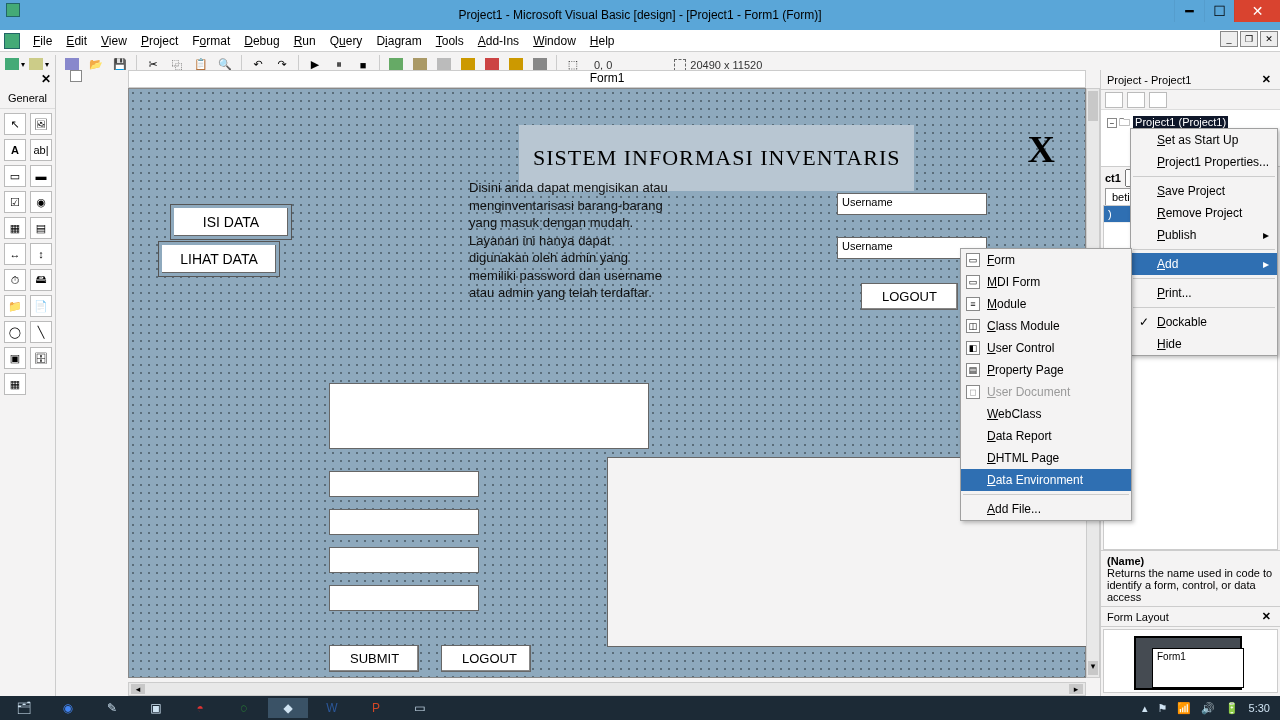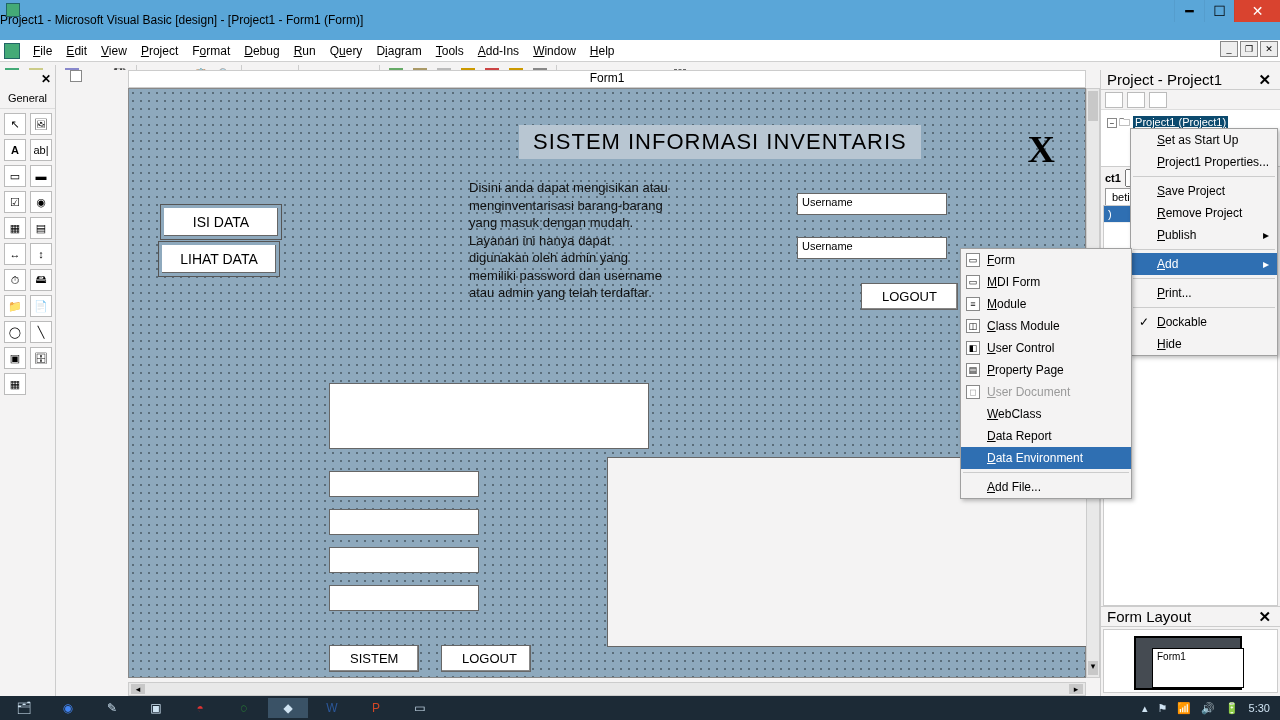--- a/index.html
+++ b/index.html
@@ -1,19 +1,19 @@
 <!DOCTYPE html>
 <html><head>
 <meta charset="utf-8">
 <style>
 * { box-sizing: border-box; margin: 0; padding: 0; }
 body { font-family: "Segoe UI", Tahoma, sans-serif; font-size: 12px; background: #fff; overflow: hidden; width: 1280px; height: 720px; position: relative; }
 
 
-.titlebar { height: 40px; background: #5aa6d8; display: flex; align-items: center; justify-content: flex-start; position: relative; color: #000; }
+.titlebar { height: 30px; background: #5aa6d8; display: flex; align-items: center; justify-content: center; position: relative; color: #000; }
 .titlebar .title { font-size: 12px; text-align:center; }
 .titlebar .icon { position: absolute; left: 6px; top: 3px; width: 14px; height: 14px; background:#4a7; border:1px solid #266; }
 .winbtns { position: absolute; right: 0; top: 0; display: flex; height: 22px; }
 .winbtns div { width: 30px; height: 22px; display:flex; align-items:center; justify-content:center; font-size:14px; border-left:1px solid rgba(0,0,0,0.05); }
 .winbtns .close { background:#d9432f; color:#fff; width:46px; }
 .winbtns .min,.winbtns .max { background:#5aa6d8; color:#000; }
 
 
 .menubar { height: 22px; background:#fff; border-bottom:1px solid #d0d0d0; display:flex; align-items:center; padding:0 4px; position:relative; }
 .menubar .mlogo { width:16px; height:16px; margin-right:6px; background:#4a7; border:1px solid #266;}
@@ -48,37 +48,37 @@
   background-size: 8px 8px;
   border:1px solid #888; }
 .vscroll { position:absolute; right:0; top:18px; bottom:18px; width:14px; background:#e8e8e8; border:1px solid #ccc;}
 .vscroll .thumb { position:absolute; left:1px; right:1px; top:2px; height:30px; background:#c8c8c8;}
 .vscroll .dn { position:absolute; left:1px; right:1px; bottom:2px; height:14px; background:#c8c8c8; text-align:center; font-size:9px;}
 .hscroll { position:absolute; left:72px; right:14px; bottom:0; height:14px; background:#e8e8e8; border:1px solid #ccc;}
 .hscroll .lt { position:absolute; left:2px; top:1px; bottom:1px; width:14px; background:#c8c8c8; text-align:center; font-size:9px;}
 .hscroll .rt { position:absolute; right:2px; top:1px; bottom:1px; width:14px; background:#c8c8c8; text-align:center; font-size:9px;}
 
 
-.ftitle { position:absolute; left:390px; top:36px; background:#b8c6d2; padding:4px 14px; font-family: Liberation Sans, sans-serif; font-size:22px; letter-spacing:1px; }
+.ftitle { position:absolute; left:390px; top:36px; background:#b8c6d2; padding:20px 14px; font-family: Liberation Serif, serif; font-size:22px; letter-spacing:1px; }
 .closeX { position:absolute; right:30px; top:38px; font-size:38px; font-family: Georgia, serif; font-weight:bold; }
 .btnform { position:absolute; background:#fff; border:3px solid #8ea9bd; box-shadow: inset -1px -1px 0 #666, inset 1px 1px 0 #fff, 0 0 0 1px #555; padding:6px 18px; font-size:14px; text-align:center; }
 .desc { position:absolute; left:340px; top:90px; width:200px; font-size:13px; line-height:1.35; color:#111; }
-.txtbox { position:absolute; background:#fff; border:1px solid #666; font-size:11px; padding:2px 4px; }
+.txtbox { position:absolute; background:#fff; border:1px solid #666; font-size:11px; padding:2px 4px;margin-left:40px; }
 .txtbox.small { width:150px; height:22px; }
 .plain { position:absolute; background:#fff; border:1px solid #666;}
 .actbtn { position:absolute; background:#fff; border:1px solid #666; box-shadow: inset -1px -1px 0 #888, inset 1px 1px 0 #fff; padding:5px 20px; font-size:13px; text-align:center;}
 
 
 .rightpanels { width:180px; display:flex; flex-direction:column; border-left:1px solid #ccc; background:#f4f3f3; }
-.panel-head { display:flex; align-items:center; justify-content:space-between; padding:2px 6px; height:20px; font-size:15px; background:#f4f3f3; border-bottom:1px solid #ccc;}
+.panel-head { display:flex; align-items:center; justify-content:space-between; padding:2px 6px; height:20px; font-size:11px; background:#f4f3f3; border-bottom:1px solid #ccc;}
 .panel-head .pclose { font-weight:bold; padding:0 3px;}
 .proj-toolbar { height:20px; display:flex; gap:4px; padding:2px 4px; border-bottom:1px solid #ddd;}
 .proj-toolbar div { width:18px; height:16px; border:1px solid #bbb; background:#fff;}
 .proj-tree { padding:4px 6px; font-size:11px; background:#fff; height:56px; position:relative; overflow:hidden;}
-.proj-tree .sel { background:#0c4a6e; color:#fff; padding:0 2px; display:inline-block;text-decoration:underline;}
+.proj-tree .sel { background:#0f172a; color:#fff; padding:0 2px; display:inline-block;}
 .treechev { display:inline-block; width:10px; height:10px; border:1px solid #888; font-size:8px; text-align:center; line-height:9px; margin-right:2px; background:#fff;}
 
 .prop-combo { display:flex; padding:2px 4px; gap:4px; border-top:1px solid #ccc; height:22px; align-items:center; font-size:11px;}
 .prop-combo .lbl { font-weight:bold;}
 .prop-combo select { flex:1; font-size:11px; height:18px;}
 .prop-tabs { display:flex; font-size:11px; padding-left:4px;}
 .prop-tabs div { border:1px solid #999; border-bottom:none; padding:2px 6px; background:#f0f0f0; margin-right:2px;}
 .prop-tabs div.active { background:#fff;}
 .prop-grid { flex:1; background:#fff; border:1px solid #ccc; margin:0 2px; overflow:auto; font-size:11px;}
 .prop-row { display:flex; border-bottom:1px solid #eee;}
@@ -232,33 +232,33 @@
       <div class="tool">▦</div>
     </div>
   </div>
 
   <div class="designarea">
     <div style="position:absolute; left:14px; top:0; width:12px; height:12px; border:1px solid #888; background:#fff;"></div>
     <div class="formtitle">Form1</div>
     <div class="formdots">
       <div class="ftitle">SISTEM INFORMASI INVENTARIS</div>
       <div class="closeX">X</div>
-      <div class="btnform" style="left:32px; top:116px; width:120px;">ISI DATA</div>
+      <div class="btnform" style="left:42px; top:116px; width:120px;">ISI DATA</div>
       <div class="btnform" style="left:30px; top:153px; width:120px;">LIHAT DATA</div>
       <div class="desc">Disini anda dapat mengisikan atau menginventarisasi barang-barang yang masuk dengan mudah. Layanan ini hanya dapat digunakan oleh admin yang memiliki password dan username atau admin yang telah terdaftar.</div>
       <div class="txtbox small" style="left:668px; top:104px;">Username</div>
       <div class="txtbox small" style="left:668px; top:148px;">Username</div>
       <div class="actbtn" style="left:732px; top:194px;">LOGOUT</div>
       <div class="plain" style="left:200px; top:294px; width:320px; height:66px;"></div>
       <div class="plain" style="left:200px; top:382px; width:150px; height:26px;"></div>
       <div class="plain" style="left:200px; top:420px; width:150px; height:26px;"></div>
       <div class="plain" style="left:200px; top:458px; width:150px; height:26px;"></div>
       <div class="plain" style="left:200px; top:496px; width:150px; height:26px;"></div>
       <div class="plain" style="left:478px; top:368px; width:480px; height:190px; background:#f4f3f3;"></div>
-      <div class="actbtn" style="left:200px; top:556px; width:90px;">SISTEM</div>
+      <div class="actbtn" style="left:200px; top:556px; width:90px;">SUBMIT</div>
       <div class="actbtn" style="left:312px; top:556px; width:90px;">LOGOUT</div>
     </div>
     <div class="vscroll">
         <div class="thumb"></div>
         <div class="dn">▾</div>
       </div>
     <div class="hscroll">
         <div class="lt">◂</div>
         <div class="rt">▸</div>
       </div>
@@ -285,20 +285,24 @@
     <div class="prop-tabs">
       <div class="active">betic</div>
       <div>Categorized</div>
     </div>
     <div class="prop-grid">
       <div class="prop-row selrow">
           <div class="pk">)</div>
           <div class="pv">Project1</div>
         </div>
       <div style="height:120px"></div>
+    </div>
+    <div class="prop-desc">
+      <b>(Name)</b>
+      <span>Returns the name used in code to identify a form, control, or data access</span>
     </div>
 
     <div class="formlayout">
       <div class="panel-head">
         <span>Form Layout</span>
         <span class="pclose">✕</span>
       </div>
       <div class="fl-body">
         <div class="fl-screen"></div>
         <div class="fl-form">Form1</div>
@@ -325,20 +329,21 @@
 <div class="ctxmenu" id="ctx-add" style="left:960px; top:248px; width:172px;">
     <div class="item"><span class="ico">▭</span><span><u>F</u>orm</span></div>
     <div class="item"><span class="ico">▭</span><span><u>M</u>DI Form</span></div>
     <div class="item"><span class="ico">≡</span><span><u>M</u>odule</span></div>
     <div class="item"><span class="ico">◫</span><span><u>C</u>lass Module</span></div>
     <div class="item"><span class="ico">◧</span><span><u>U</u>ser Control</span></div>
     <div class="item"><span class="ico">▤</span><span><u>P</u>roperty Page</span></div>
     <div class="item disabled"><span class="ico">◻</span><span><u>U</u>ser Document</span></div>
     <div class="item"><span><u>W</u>ebClass</span></div>
     <div class="item"><span><u>D</u>ata Report</span></div>
+    <div class="item"><span><u>D</u>HTML Page</span></div>
     <div class="item hover"><span><u>D</u>ata Environment</span></div>
     <div class="sep2"></div>
     <div class="item"><span><u>A</u>dd File...</span></div>
   </div>
 
 <div class="taskbar">
   <div class="titem">
       <span class="tglyph">🗂</span>
     </div>
   <div class="titem">

